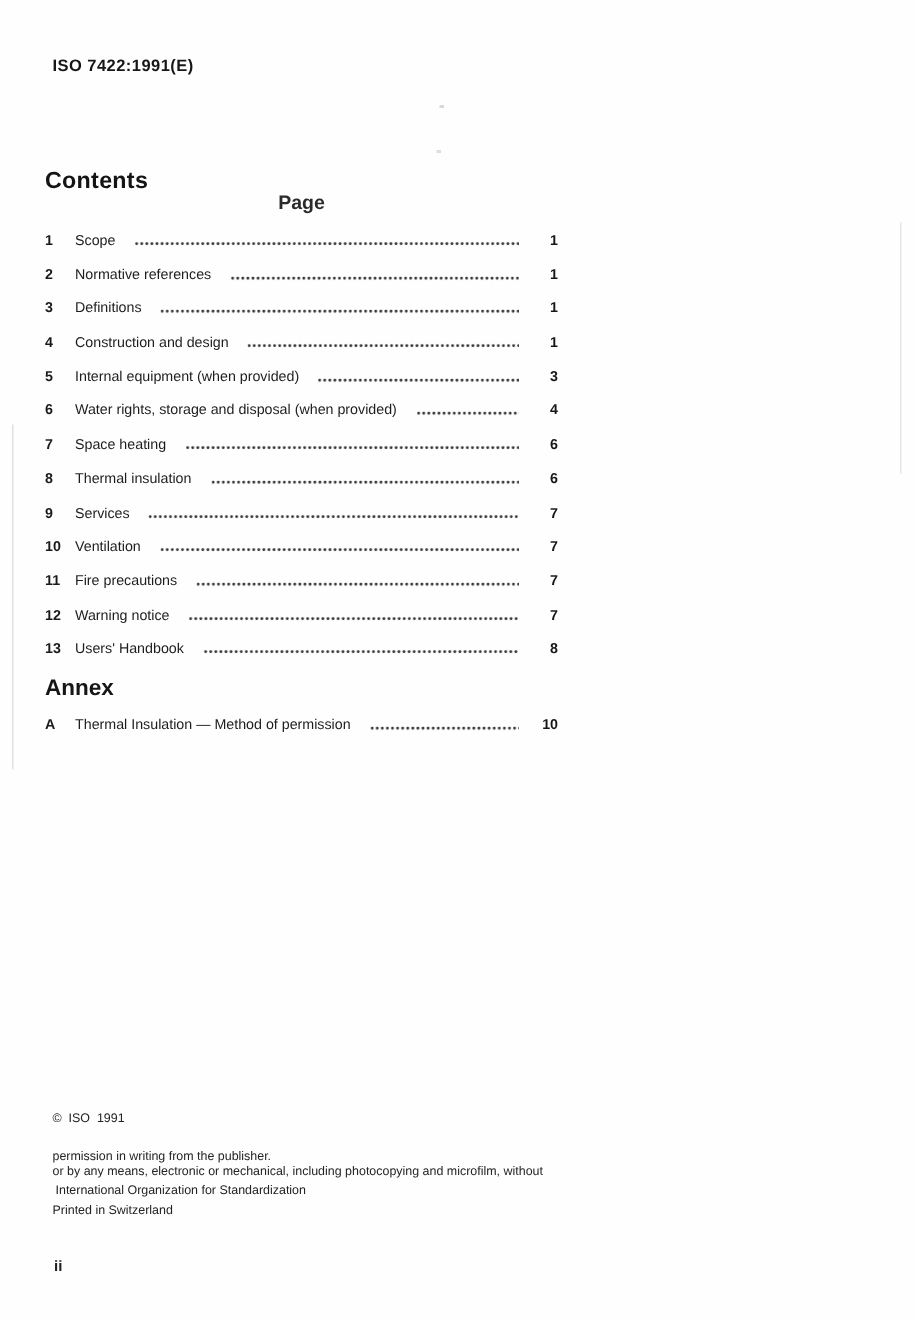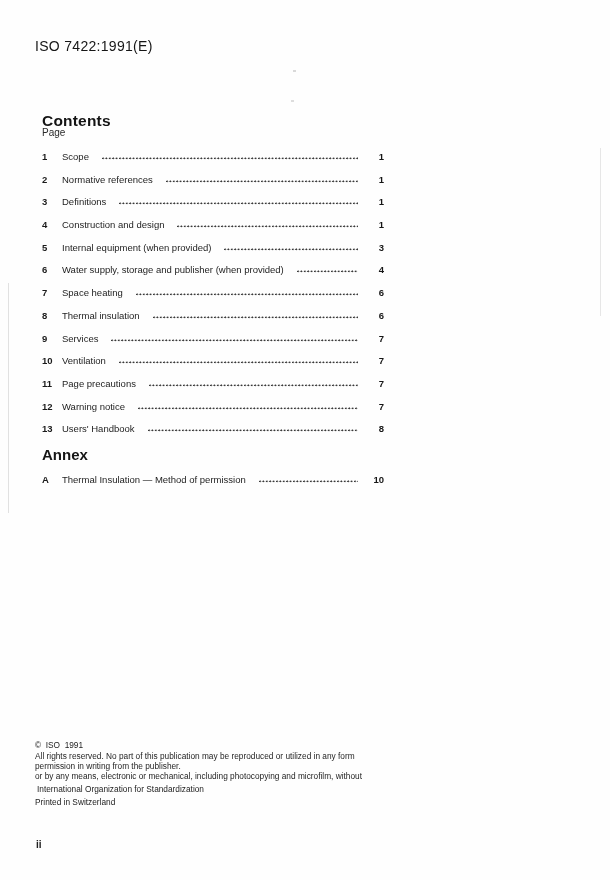--- a/index.html
+++ b/index.html
@@ -15,44 +15,44 @@
     font-family: "Liberation Sans", "DejaVu Sans", sans-serif;
     color: #1b1b1b;
     overflow: hidden;
   }
 
   
   .doc-header {
     position: absolute;
     left: 35px;
     top: 38px;
-    font-size: 14px;
-    font-weight: normal;
+    font-size: 11px;
+    font-weight: bold;
     letter-spacing: 0.3px;
     color: #161616;
   }
 
   
   .contents-block {
     position: absolute;
-    left: 42px;
+    left: 30px;
     top: 112px;
     width: 342px;
   }
   .contents-title {
     margin: 0;
     font-size: 15.5px;
     font-weight: bold;
     letter-spacing: 0.2px;
     color: #141414;
   }
   .page-label {
-    text-align: left;
-    font-size: 10px;
-    font-weight: normal;
+    text-align: center;
+    font-size: 13px;
+    font-weight: bold;
     color: #2a2a2a;
     margin-top: -3px;
   }
   .toc-list {
     margin-top: 13px;
   }
   .toc-row {
     display: flex;
     align-items: flex-end;
     font-size: 9.5px;
@@ -103,21 +103,21 @@
     position: absolute;
     left: 35px;
     top: 740px;
     width: 380px;
     font-size: 8.3px;
     line-height: 10px;
     color: #222222;
   }
   .copyright-line {
     white-space: pre;
-    margin-bottom: 1px;
+    margin-bottom: 15px;
   }
   .rights-line {
     color: #242424;
   }
   .publisher-block {
     margin-top: 3px;
     margin-left: 2px;
   }
   .printed-line {
     margin-top: 3px;
@@ -210,21 +210,21 @@
 
   <div class="toc-row">
     <span class="toc-num">5</span>
     <span class="toc-title">Internal equipment (when provided)</span>
     <span class="toc-dots"></span>
     <span class="toc-page">3</span>
   </div>
 
   <div class="toc-row">
     <span class="toc-num">6</span>
-    <span class="toc-title">Water supply, storage and publisher (when provided)</span>
+    <span class="toc-title">Water rights, storage and disposal (when provided)</span>
     <span class="toc-dots"></span>
     <span class="toc-page">4</span>
   </div>
 
   <div class="toc-row">
     <span class="toc-num">7</span>
     <span class="toc-title">Space heating</span>
     <span class="toc-dots"></span>
     <span class="toc-page">6</span>
   </div>
@@ -245,21 +245,21 @@
 
   <div class="toc-row">
     <span class="toc-num">10</span>
     <span class="toc-title">Ventilation</span>
     <span class="toc-dots"></span>
     <span class="toc-page">7</span>
   </div>
 
   <div class="toc-row">
     <span class="toc-num">11</span>
-    <span class="toc-title">Page precautions</span>
+    <span class="toc-title">Fire precautions</span>
     <span class="toc-dots"></span>
     <span class="toc-page">7</span>
   </div>
 
   <div class="toc-row">
     <span class="toc-num">12</span>
     <span class="toc-title">Warning notice</span>
     <span class="toc-dots"></span>
     <span class="toc-page">7</span>
   </div>
@@ -280,21 +280,20 @@
     <span class="toc-title">Thermal Insulation — Method of permission</span>
     <span class="toc-dots"></span>
     <span class="toc-page">10</span>
   </div>
 </div>
   </div>
 
   <div class="doc-footer">
     <div class="copyright-line">©  ISO  1991</div>
     <div id="rights-lines">
-        <div class="rights-line">All rights reserved. No part of this publication may be reproduced or utilized in any form</div>
         <div class="rights-line">permission in writing from the publisher.</div>
         <div class="rights-line">or by any means, electronic or mechanical, including photocopying and microfilm, without</div>
       </div>
     <div class="publisher-block" id="publisher-lines">
         <div class="publisher-line">International Organization for Standardization</div>
       </div>
     <div class="printed-line">Printed in Switzerland</div>
   </div>
 
   <div class="folio">ii</div>

